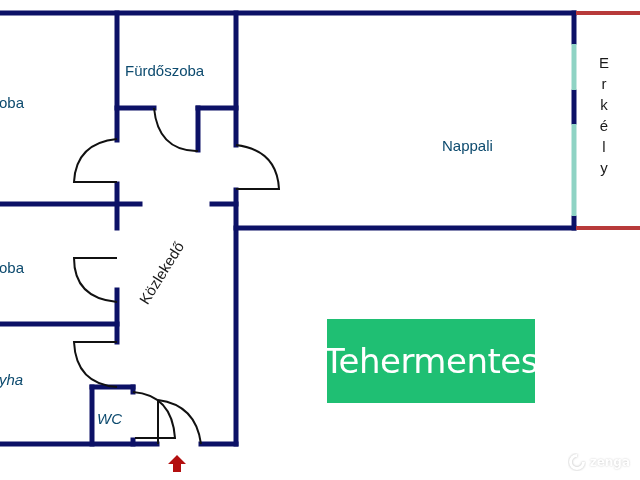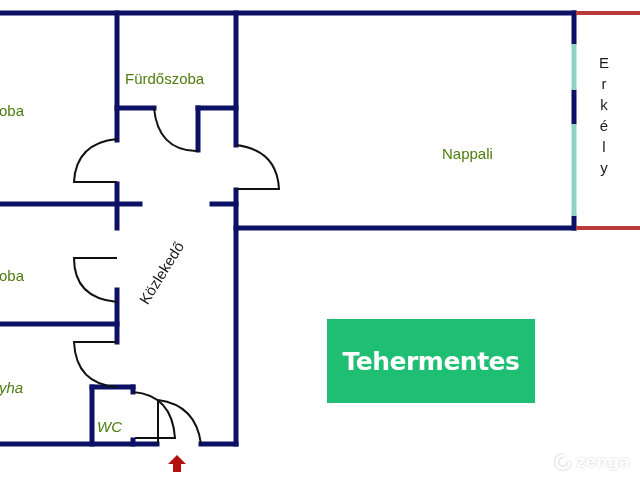--- a/index.html
+++ b/index.html
@@ -1,24 +1,24 @@
 <!DOCTYPE html>
 <html><head>
   <meta charset="utf-8">
   <style>
     html, body { margin: 0; padding: 0; background: #ffffff; }
     body { width: 640px; height: 480px; overflow: hidden; position: relative; font-family: "Liberation Sans", sans-serif; }
     #plan { position: absolute; left: 0; top: 0; width: 640px; height: 480px; }
-    .room-label { position: absolute; font-family: "Liberation Sans", sans-serif; font-size: 15px; color: #4d7c0f; white-space: nowrap; margin-top: 8px; }
+    .room-label { position: absolute; font-family: "Liberation Sans", sans-serif; font-size: 15px; color: #0c4a6e; white-space: nowrap; }
     .vertical-label { position: absolute; font-family: "Liberation Sans", sans-serif; font-size: 15px; color: #1a1a1a; display: flex; flex-direction: column; align-items: center; line-height: 21px; }
     .rotated-label { position: absolute; font-family: "Liberation Sans", sans-serif; font-size: 15px; color: #1a1a1a; white-space: nowrap; transform-origin: left bottom; transform: rotate(-58deg); }
     .badge { position: absolute; left: 327px; top: 319px; width: 208px; height: 84px; background: #1fbf73; display: flex; align-items: center; justify-content: center; }
-    .badge span { color: #ffffff; font-family: "DejaVu Sans", sans-serif; font-weight: bold; font-size: 25px; letter-spacing: -0.5px; }
+    .badge span { color: #ffffff; font-family: "DejaVu Sans", sans-serif; font-weight: normal; font-size: 34px; letter-spacing: -0.5px; }
     .watermark { position: absolute; right: 10px; bottom: 9px; display: flex; align-items: center; gap: 4px; opacity: 0.85; }
-    .watermark .wm-text { color: #ffffff; font-family: "DejaVu Sans", sans-serif; font-weight: bold; font-size: 16px; text-shadow: 0 0 2px #bbbbbb; }
+    .watermark .wm-text { color: #ffffff; font-family: "DejaVu Sans", sans-serif; font-weight: bold; font-size: 12px; text-shadow: 0 0 2px #bbbbbb; }
     .watermark svg { display: block; }
   </style>
 </head>
 <body>
 
 <svg id="plan" viewBox="0 0 640 480" xmlns="http://www.w3.org/2000/svg">
 
   <g stroke="#0c1166" stroke-width="5" fill="none" stroke-linecap="square">
 
     <line x1="0" y1="13" x2="574" y2="13"></line>

